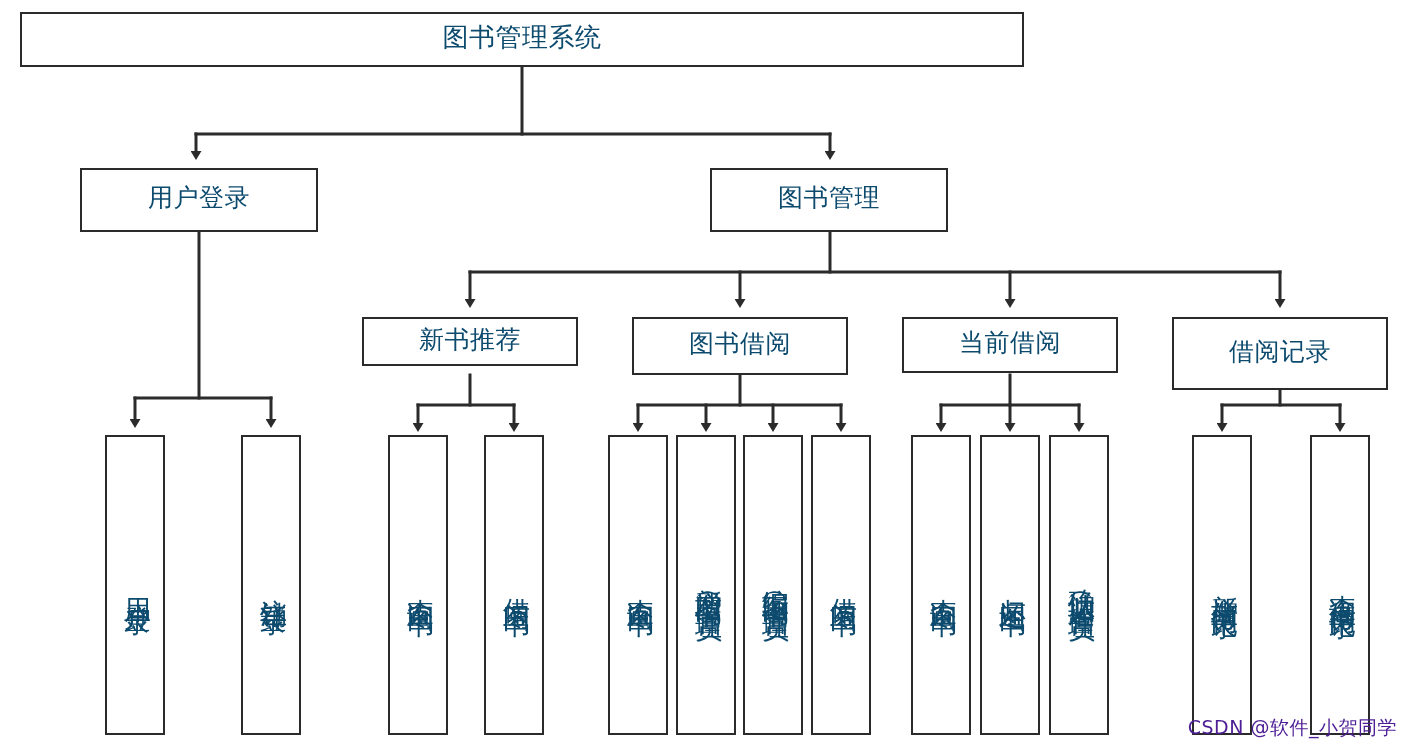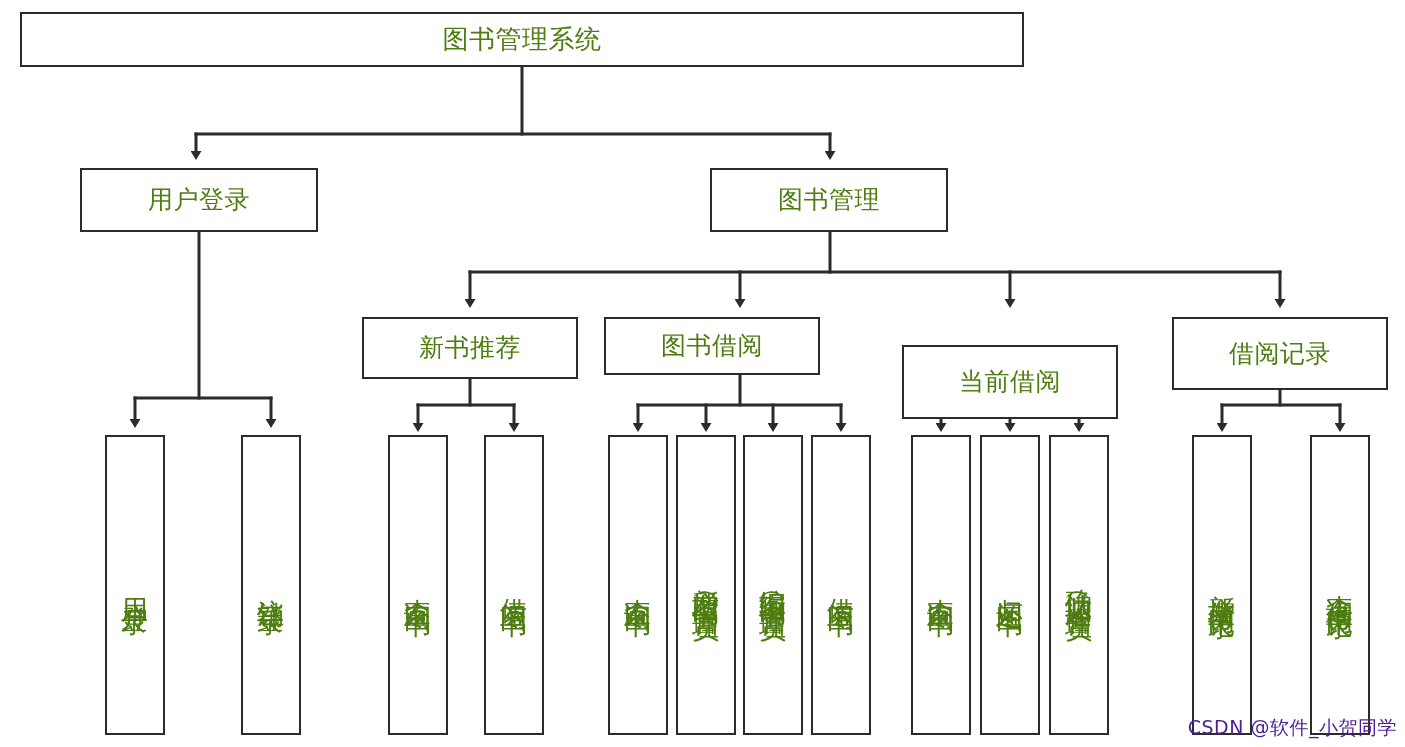--- a/index.html
+++ b/index.html
@@ -19,22 +19,23 @@
     pointer-events:none;
   }
   .node{
     position:absolute;
     box-sizing:border-box;
     background:#ffffff;
     border:2.5px solid #2b2b2b;
     display:flex;
     align-items:center;
     justify-content:center;
-    color:#4d7c0f;
+    color:#0c4a6e;
     z-index:3;
+    font-family:Liberation Mono, monospace;
   }
   .node .lbl{
     display:block;
     text-align:center;
     line-height:1.18;
     letter-spacing:0.5px;
   }
   
   .node.h .lbl{
     font-size:25px;
@@ -125,29 +126,29 @@
   </div>
 
   <div class="node h" style="left:80px;top:168px;width:238px;height:64px;">
     <span class="lbl">用户登录</span>
   </div>
 
   <div class="node h" style="left:710px;top:168px;width:238px;height:64px;">
     <span class="lbl">图书管理</span>
   </div>
 
-  <div class="node h" style="left:362px;top:317px;width:216px;height:62px;">
+  <div class="node h" style="left:362px;top:317px;width:216px;height:49px;">
     <span class="lbl">新书推荐</span>
   </div>
 
-  <div class="node h" style="left:604px;top:317px;width:216px;height:58px;justify-content:center;">
+  <div class="node h" style="left:632px;top:317px;width:216px;height:58px;justify-content:center;">
     <span class="lbl">图书借阅</span>
   </div>
 
-  <div class="node h" style="left:902px;top:317px;width:216px;height:74px;margin-top:28px;">
+  <div class="node h" style="left:902px;top:317px;width:216px;height:56px;">
     <span class="lbl">当前借阅</span>
   </div>
 
   <div class="node h" style="left:1172px;top:317px;width:216px;height:73px;">
     <span class="lbl">借阅记录</span>
   </div>
 
   <div class="node v" style="left:105px;top:435px;width:60px;height:300px;">
     <span class="lbl">用户登录</span>
   </div>

